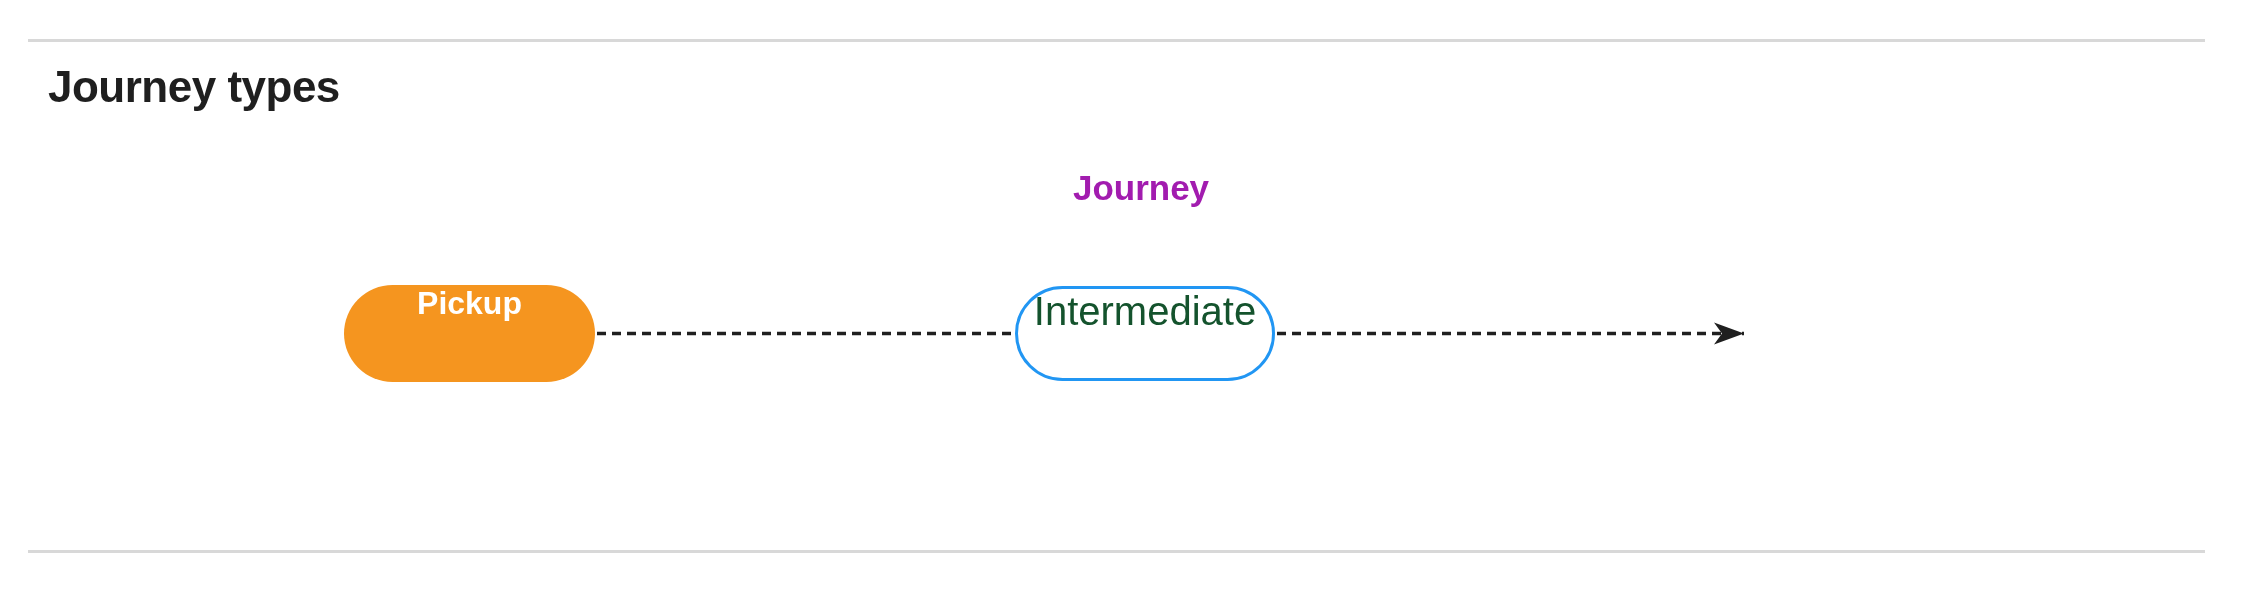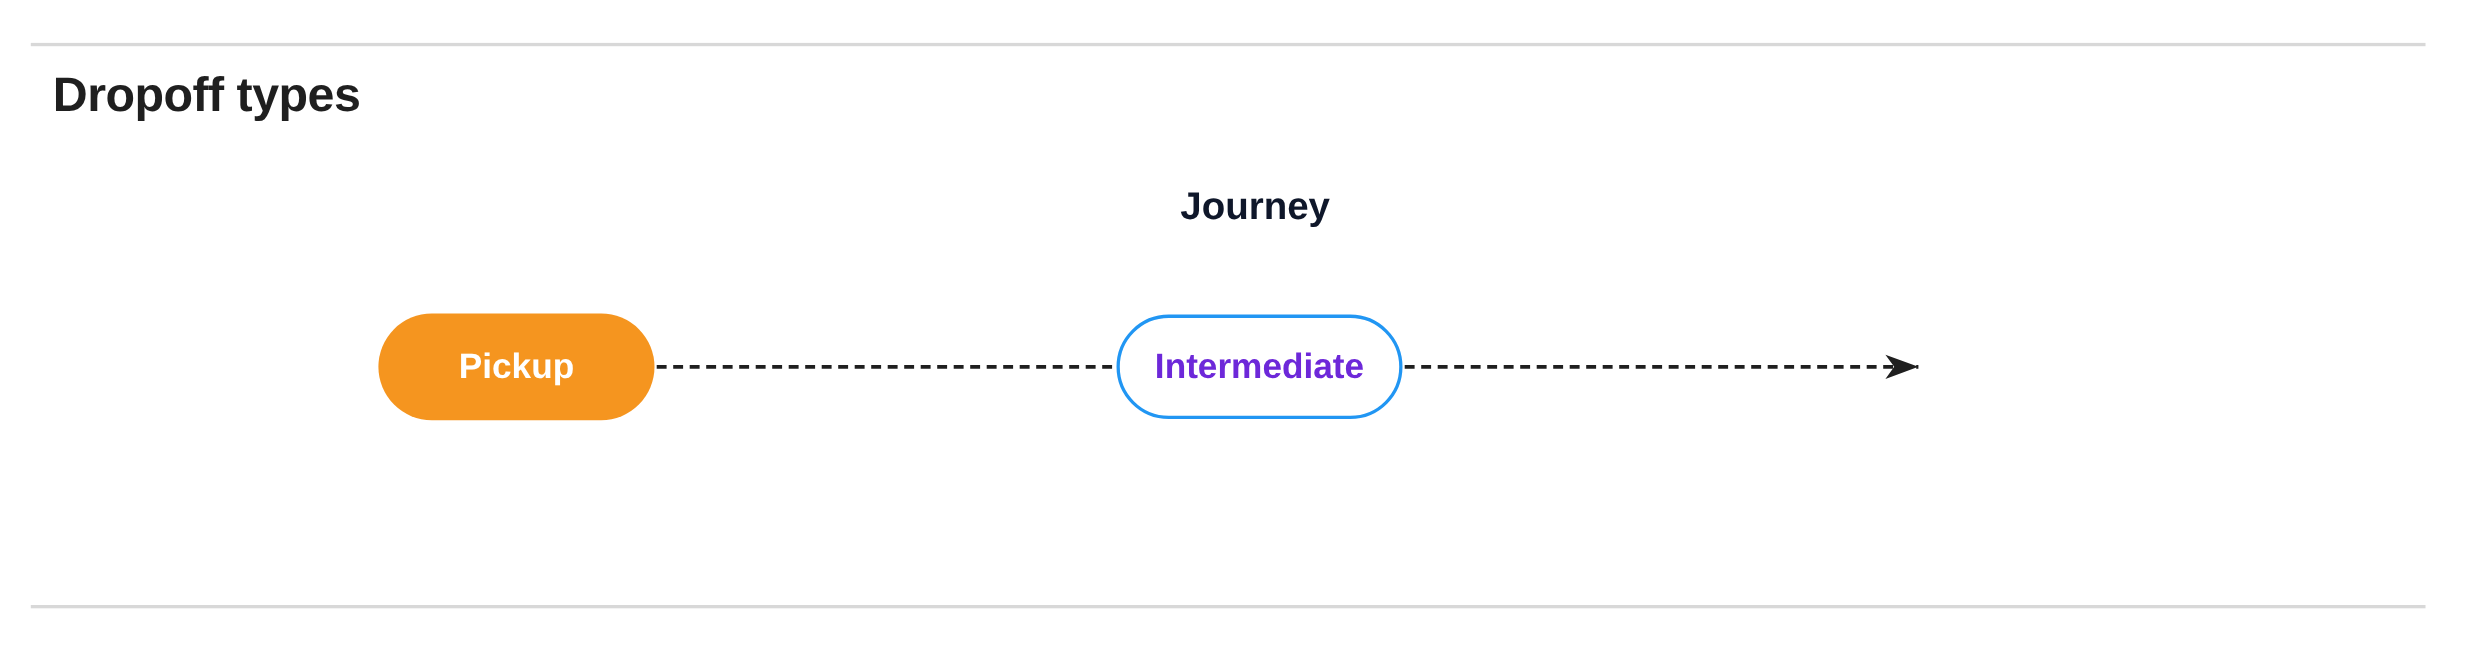--- a/index.html
+++ b/index.html
@@ -35,64 +35,64 @@
     letter-spacing: -0.5px;
     white-space: nowrap;
   }
   .journey-label {
     position: absolute;
     left: 1141px;
     top: 168px;
     transform: translateX(-50%);
     font-size: 35px;
     font-weight: 700;
-    color: #0f172a;
+    color: #a21caf;
     white-space: nowrap;
   }
   .edges-layer {
     position: absolute;
     left: 0; top: 0;
     width: 2245px;
     height: 592px;
     pointer-events: none;
   }
   .node {
     position: absolute;
     display: flex;
-    align-items: center;
+    align-items: flex-start;
     justify-content: center;
     white-space: nowrap;
   }
   .node.terminal {
     background: #f5951f;
     color: #ffffff;
     font-size: 32px;
     font-weight: 700;
     border-radius: 49px;
   }
   .node.intermediate {
     background: #ffffff;
     border: 3px solid #2196f3;
-    color: #6d28d9;
-    font-size: 32px;
-    font-weight: 700;
+    color: #14532d;
+    font-size: 40px;
+    font-weight: 400;
     border-radius: 48px;
   }
   .node-pickup      { left: 344px;  top: 285px; width: 251px; height: 97px; }
   .node-intermediate{ left: 1015px; top: 286px; width: 260px; height: 95px; }
   .node-dropoff     { left: 1750px; top: 284px; width: 248px; height: 98px; }
 </style>
 </head>
 <body>
 
 <div class="page">
 
   <div class="divider top"></div>
 
-  <h2 class="section-heading">Dropoff types</h2>
+  <h2 class="section-heading">Journey types</h2>
 
   <div class="journey-label">Journey</div>
 
   <svg class="edges-layer" viewBox="0 0 2245 592" xmlns="http://www.w3.org/2000/svg" aria-hidden="true">
     <defs>
       <marker id="arrow" markerUnits="userSpaceOnUse" markerWidth="34" markerHeight="26" refX="32" refY="13" orient="auto">
         <path d="M2,2 L32,13 L2,24 L10,13 Z" fill="#1f1f1f"></path>
       </marker>
     </defs>
     <line x1="597" y1="333.5" x2="1013" y2="333.5" stroke="#1f1f1f" stroke-width="3.5" stroke-dasharray="9 6"></line>

